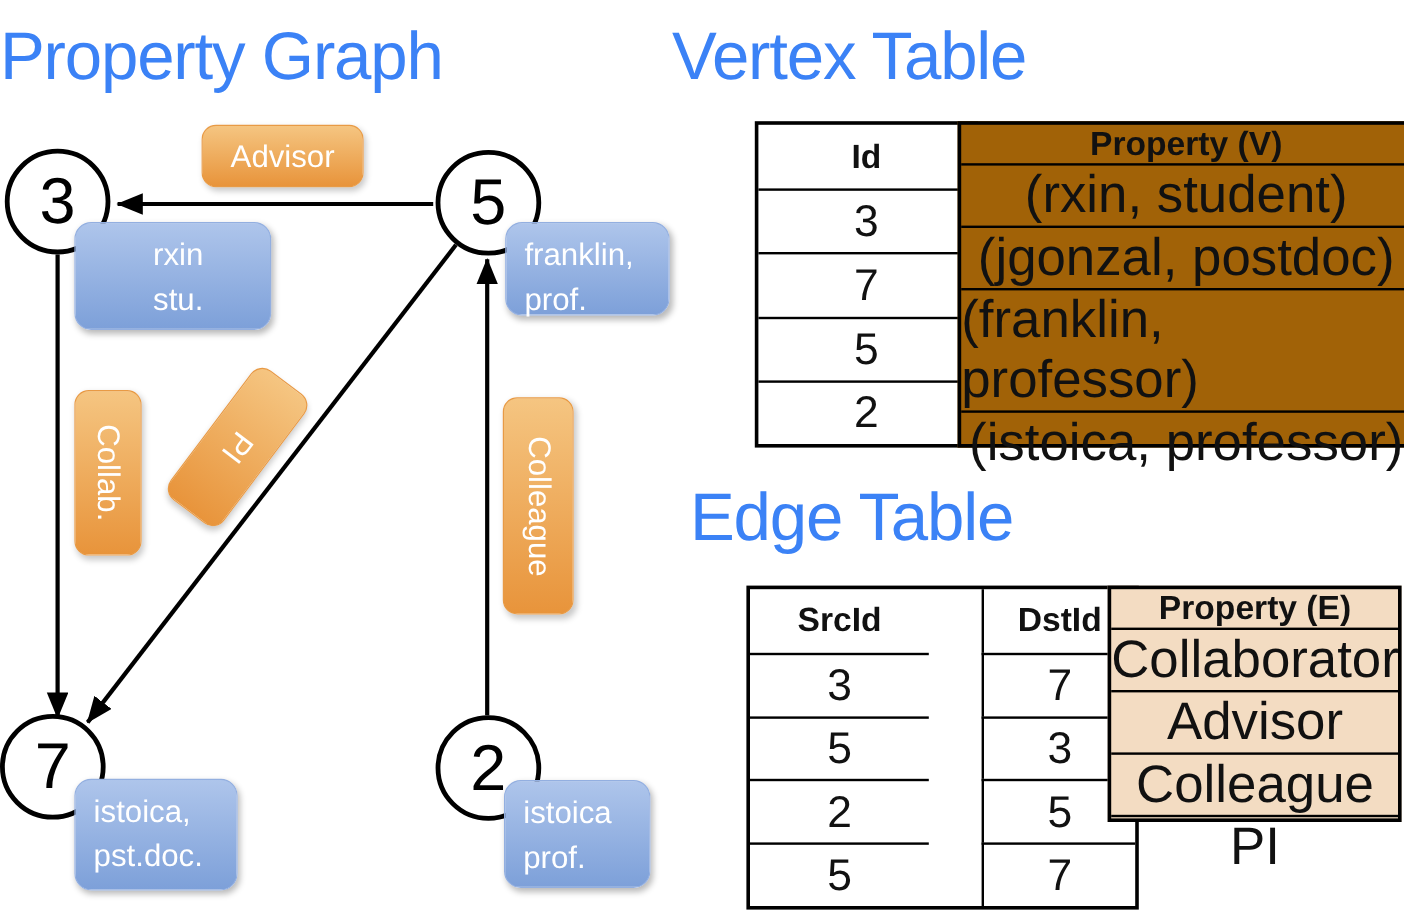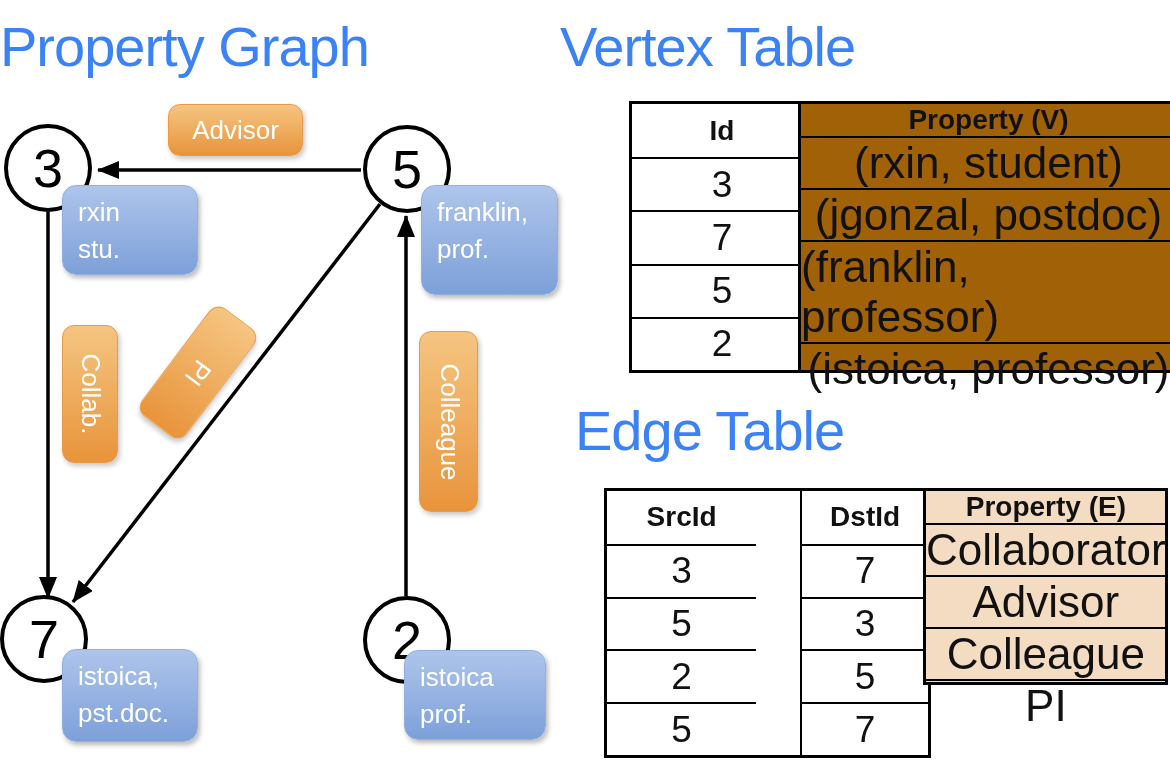--- a/index.html
+++ b/index.html
@@ -76,33 +76,33 @@
   <div class="node" style="left:363px;top:125px;">
     <span>5</span>
   </div>
   <div class="node" style="left:0px;top:595px;">
     <span>7</span>
   </div>
   <div class="node" style="left:363px;top:596px;">
     <span>2</span>
   </div>
 
-  <div class="vbox" style="left:62px;top:185px;width:136px;height:90px;">
+  <div class="vbox" style="left:62px;top:185px;width:164px;height:90px;text-align:center;">
     <span>rxin</span>
     <span>stu.</span>
   </div>
-  <div class="vbox" style="left:421px;top:185px;width:137px;height:110px;">
+  <div class="vbox" style="left:421px;top:185px;width:137px;height:78px;">
     <span>franklin,</span>
     <span>prof.</span>
   </div>
   <div class="vbox" style="left:62px;top:649px;width:136px;height:93px;">
     <span>istoica,</span>
     <span>pst.doc.</span>
   </div>
-  <div class="vbox" style="left:404px;top:650px;width:142px;height:90px;">
+  <div class="vbox" style="left:420px;top:650px;width:122px;height:90px;">
     <span>istoica</span>
     <span>prof.</span>
   </div>
 
   <div class="ebox h" style="left:168px;top:104px;width:135px;height:52px;">
     <span>Advisor</span>
   </div>
   <div class="ebox" style="left:62px;top:325px;width:56px;height:138px;">
     <span class="vt">Collab.</span>
   </div>
@@ -122,21 +122,21 @@
   </div>
 
   <div class="tbox" style="left:787px;top:101px;width:381px;height:272px;grid-template-rows:repeat(5,1fr);background:#a16207;margin-left:11px;">
     <div class="cell hdr">Property (V)</div>
     <div class="cell bt txt">(rxin, student)</div>
     <div class="cell bt txt">(jgonzal, postdoc)</div>
     <div class="cell bt txt">(franklin, professor)</div>
     <div class="cell bt txt">(istoica, professor)</div>
   </div>
 
-  <div class="tbox" style="left:604px;top:488px;width:327px;height:270px;grid-template-rows:repeat(5,1fr);grid-template-columns:46.5% 53.5%;background:#fff;">
+  <div class="tbox" style="left:622px;top:488px;width:327px;height:270px;grid-template-rows:repeat(5,1fr);grid-template-columns:46.5% 53.5%;background:#fff;">
     <div class="cell hdr">SrcId</div>
     <div class="cell hdr bl">DstId</div>
     <div class="cell bt">3</div>
     <div class="cell bt bl">7</div>
     <div class="cell bt">5</div>
     <div class="cell bt bl">3</div>
     <div class="cell bt">2</div>
     <div class="cell bt bl">5</div>
     <div class="cell bt">5</div>
     <div class="cell bt bl">7</div>

